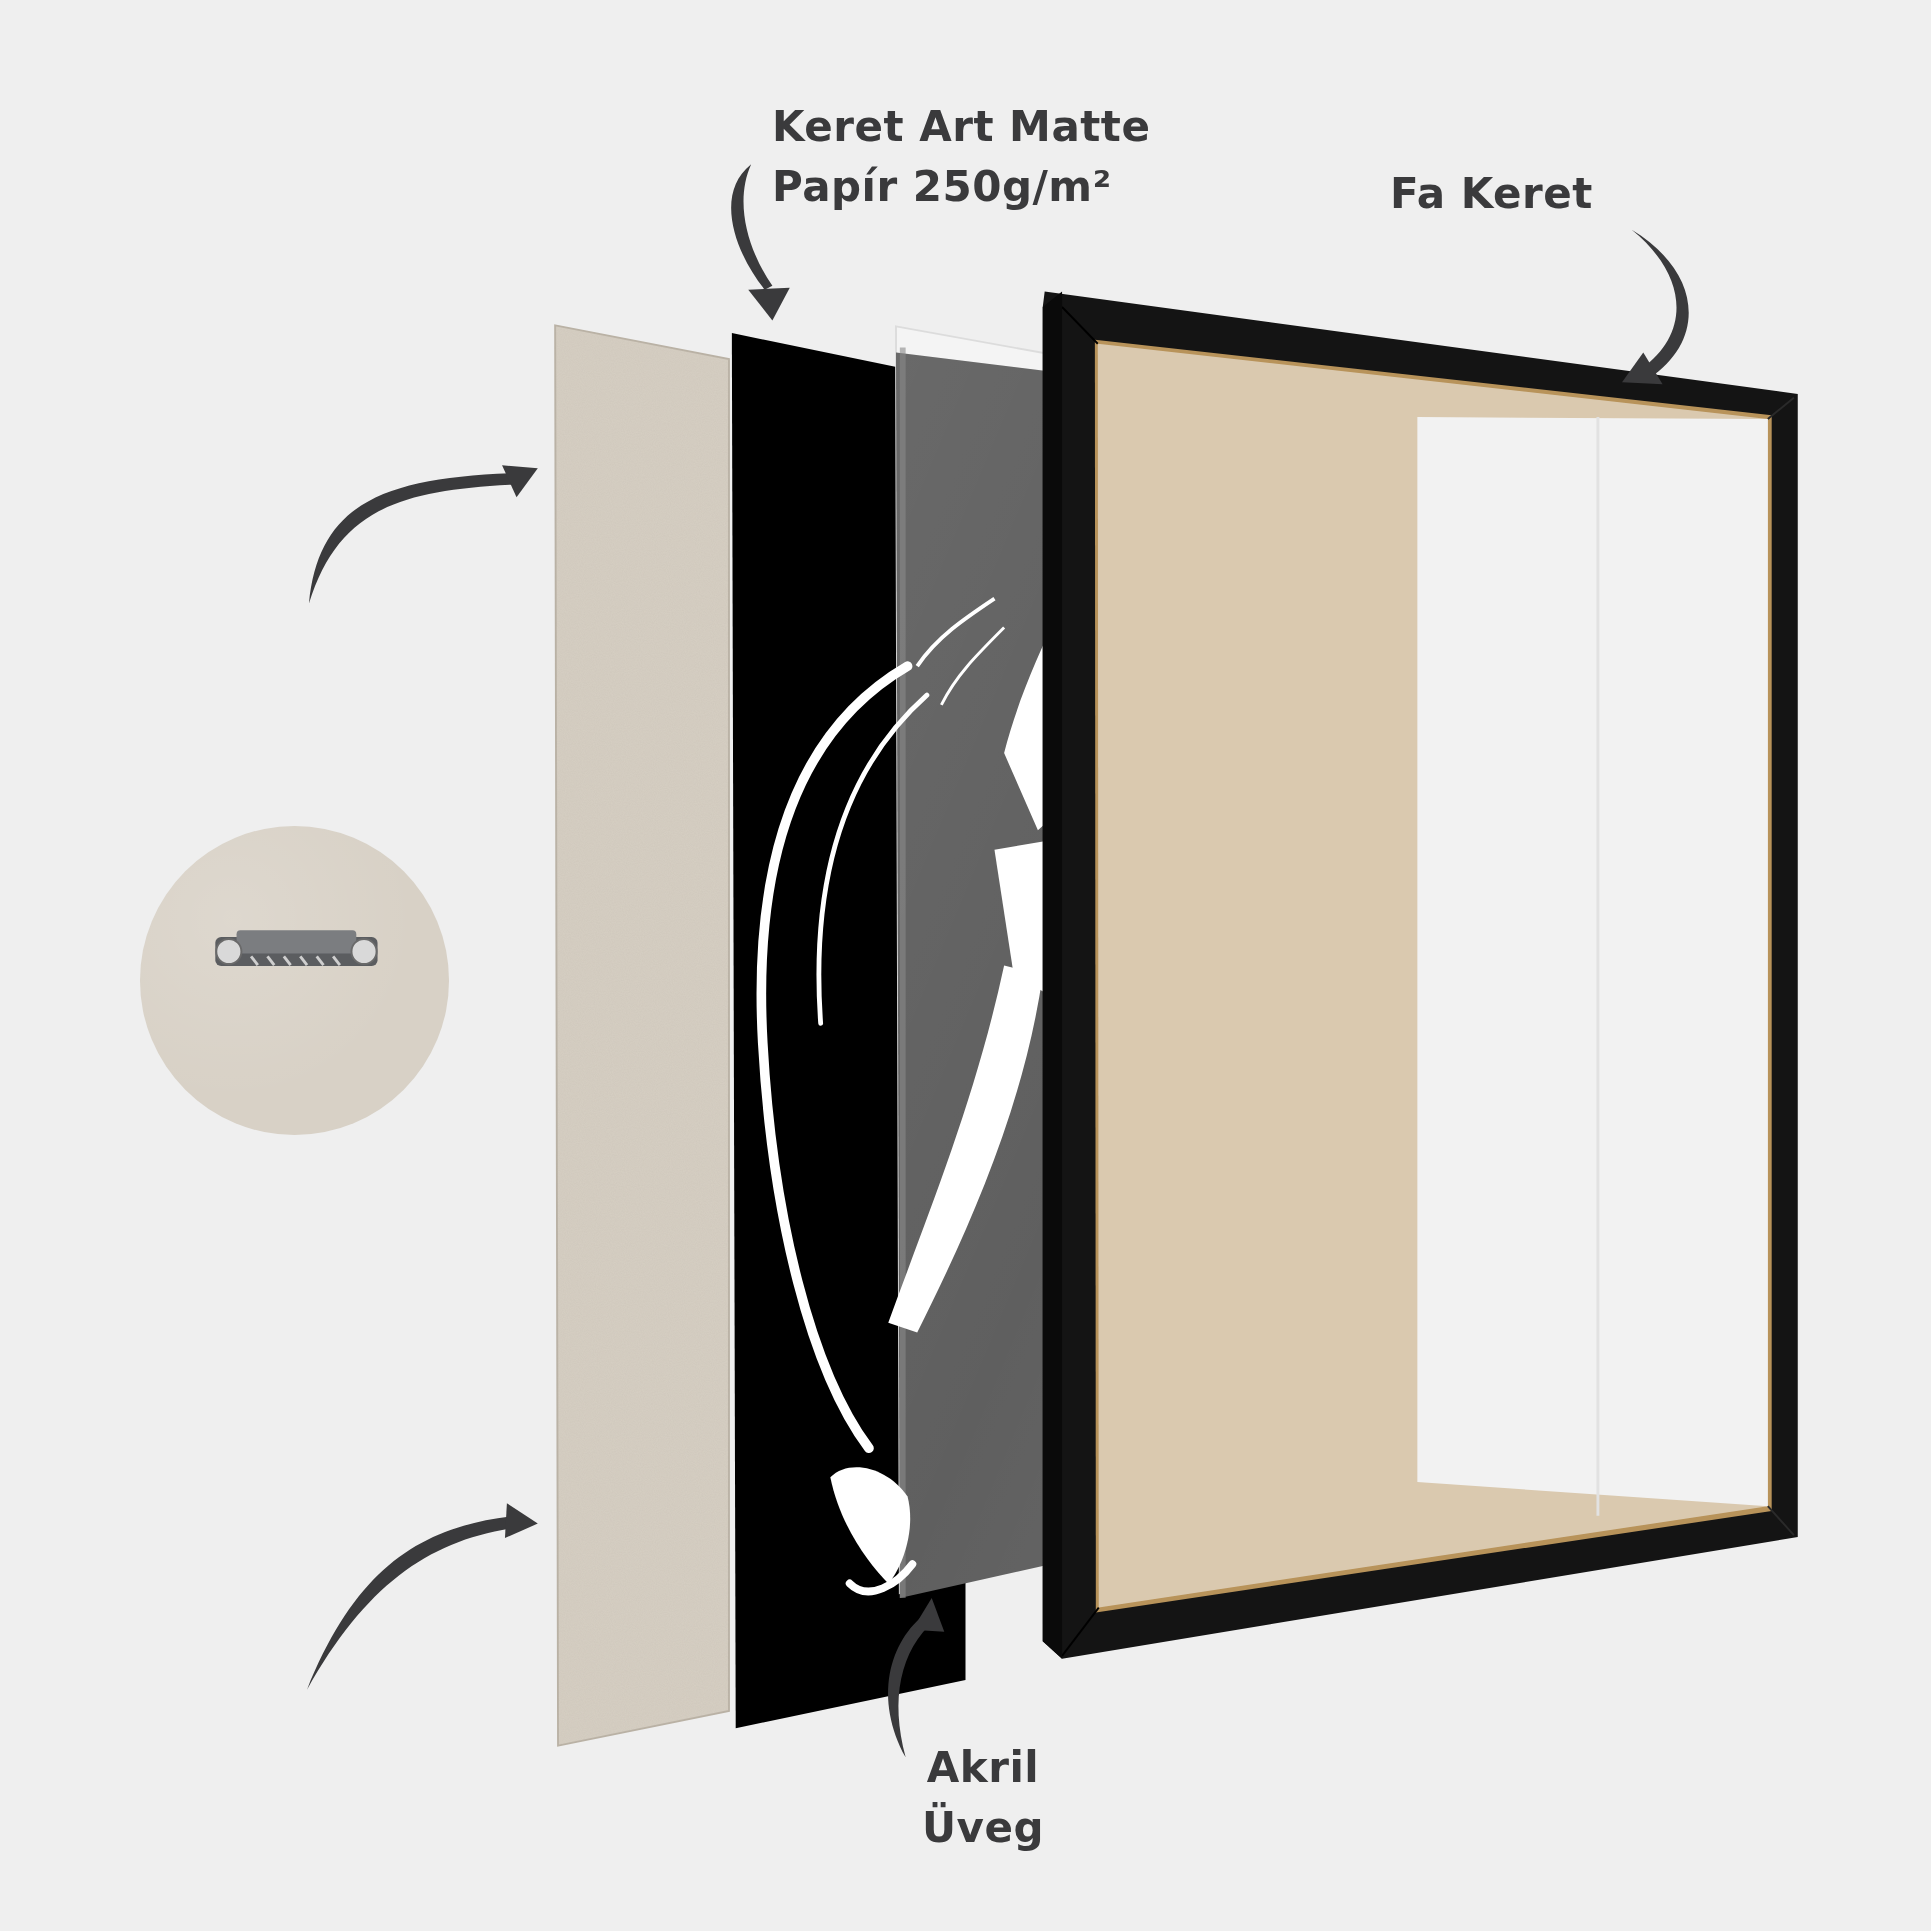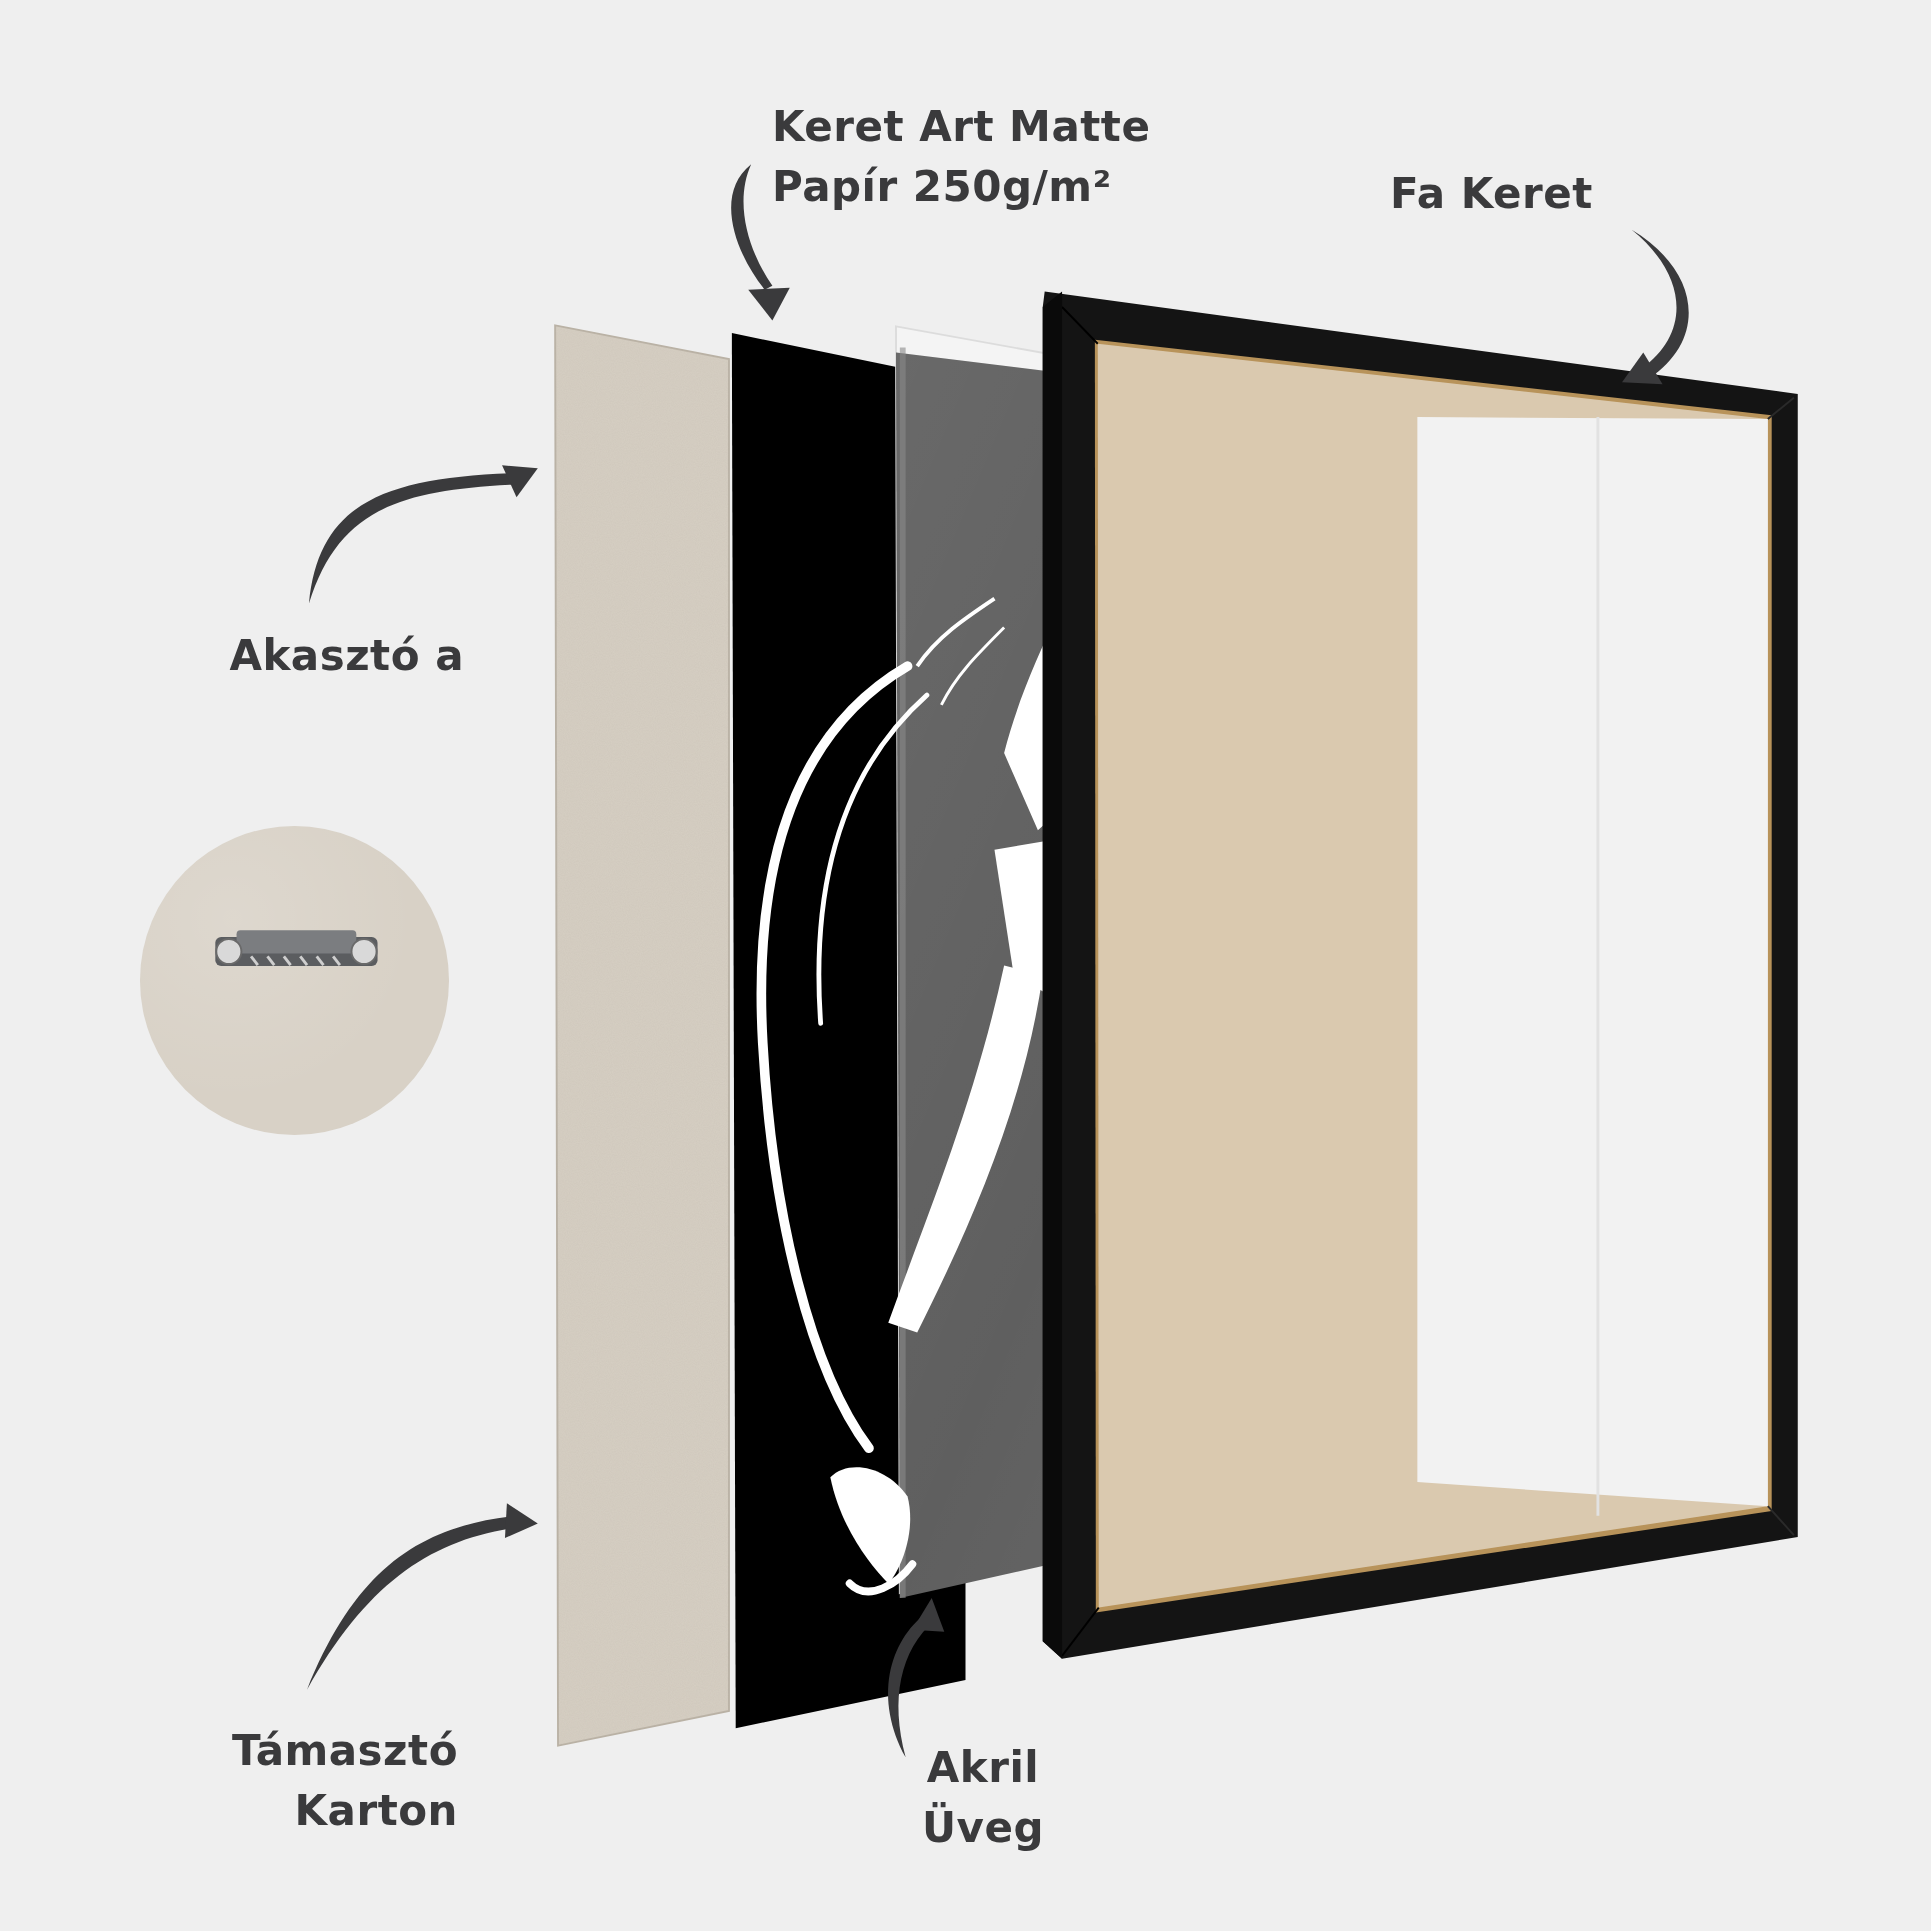--- a/index.html
+++ b/index.html
@@ -156,27 +156,22 @@
   <div class="label" style="left:772px; top:97px; text-align:left;">
     <span>Keret Art Matte</span>
     <span>Papír 250g/m²</span>
   </div>
 
   <div class="label" style="left:1390px; top:164px;">
     <span>Fa Keret</span>
   </div>
 
   <div class="label" style="left:145px; top:626px; width:319px;">
-    <span>Akasztó a</span>
   </div>
 
-  <div class="label" style="left:159px; top:1721px; width:299px;">
-    <span>Támasztó</span>
-    <span>Karton</span>
-  </div>
 
   <div class="label" style="left:922px; top:1738px; text-align:center;">
     <span>Akril</span>
     <span>Üveg</span>
   </div>
 
 </div>
 
 
 </body></html>

